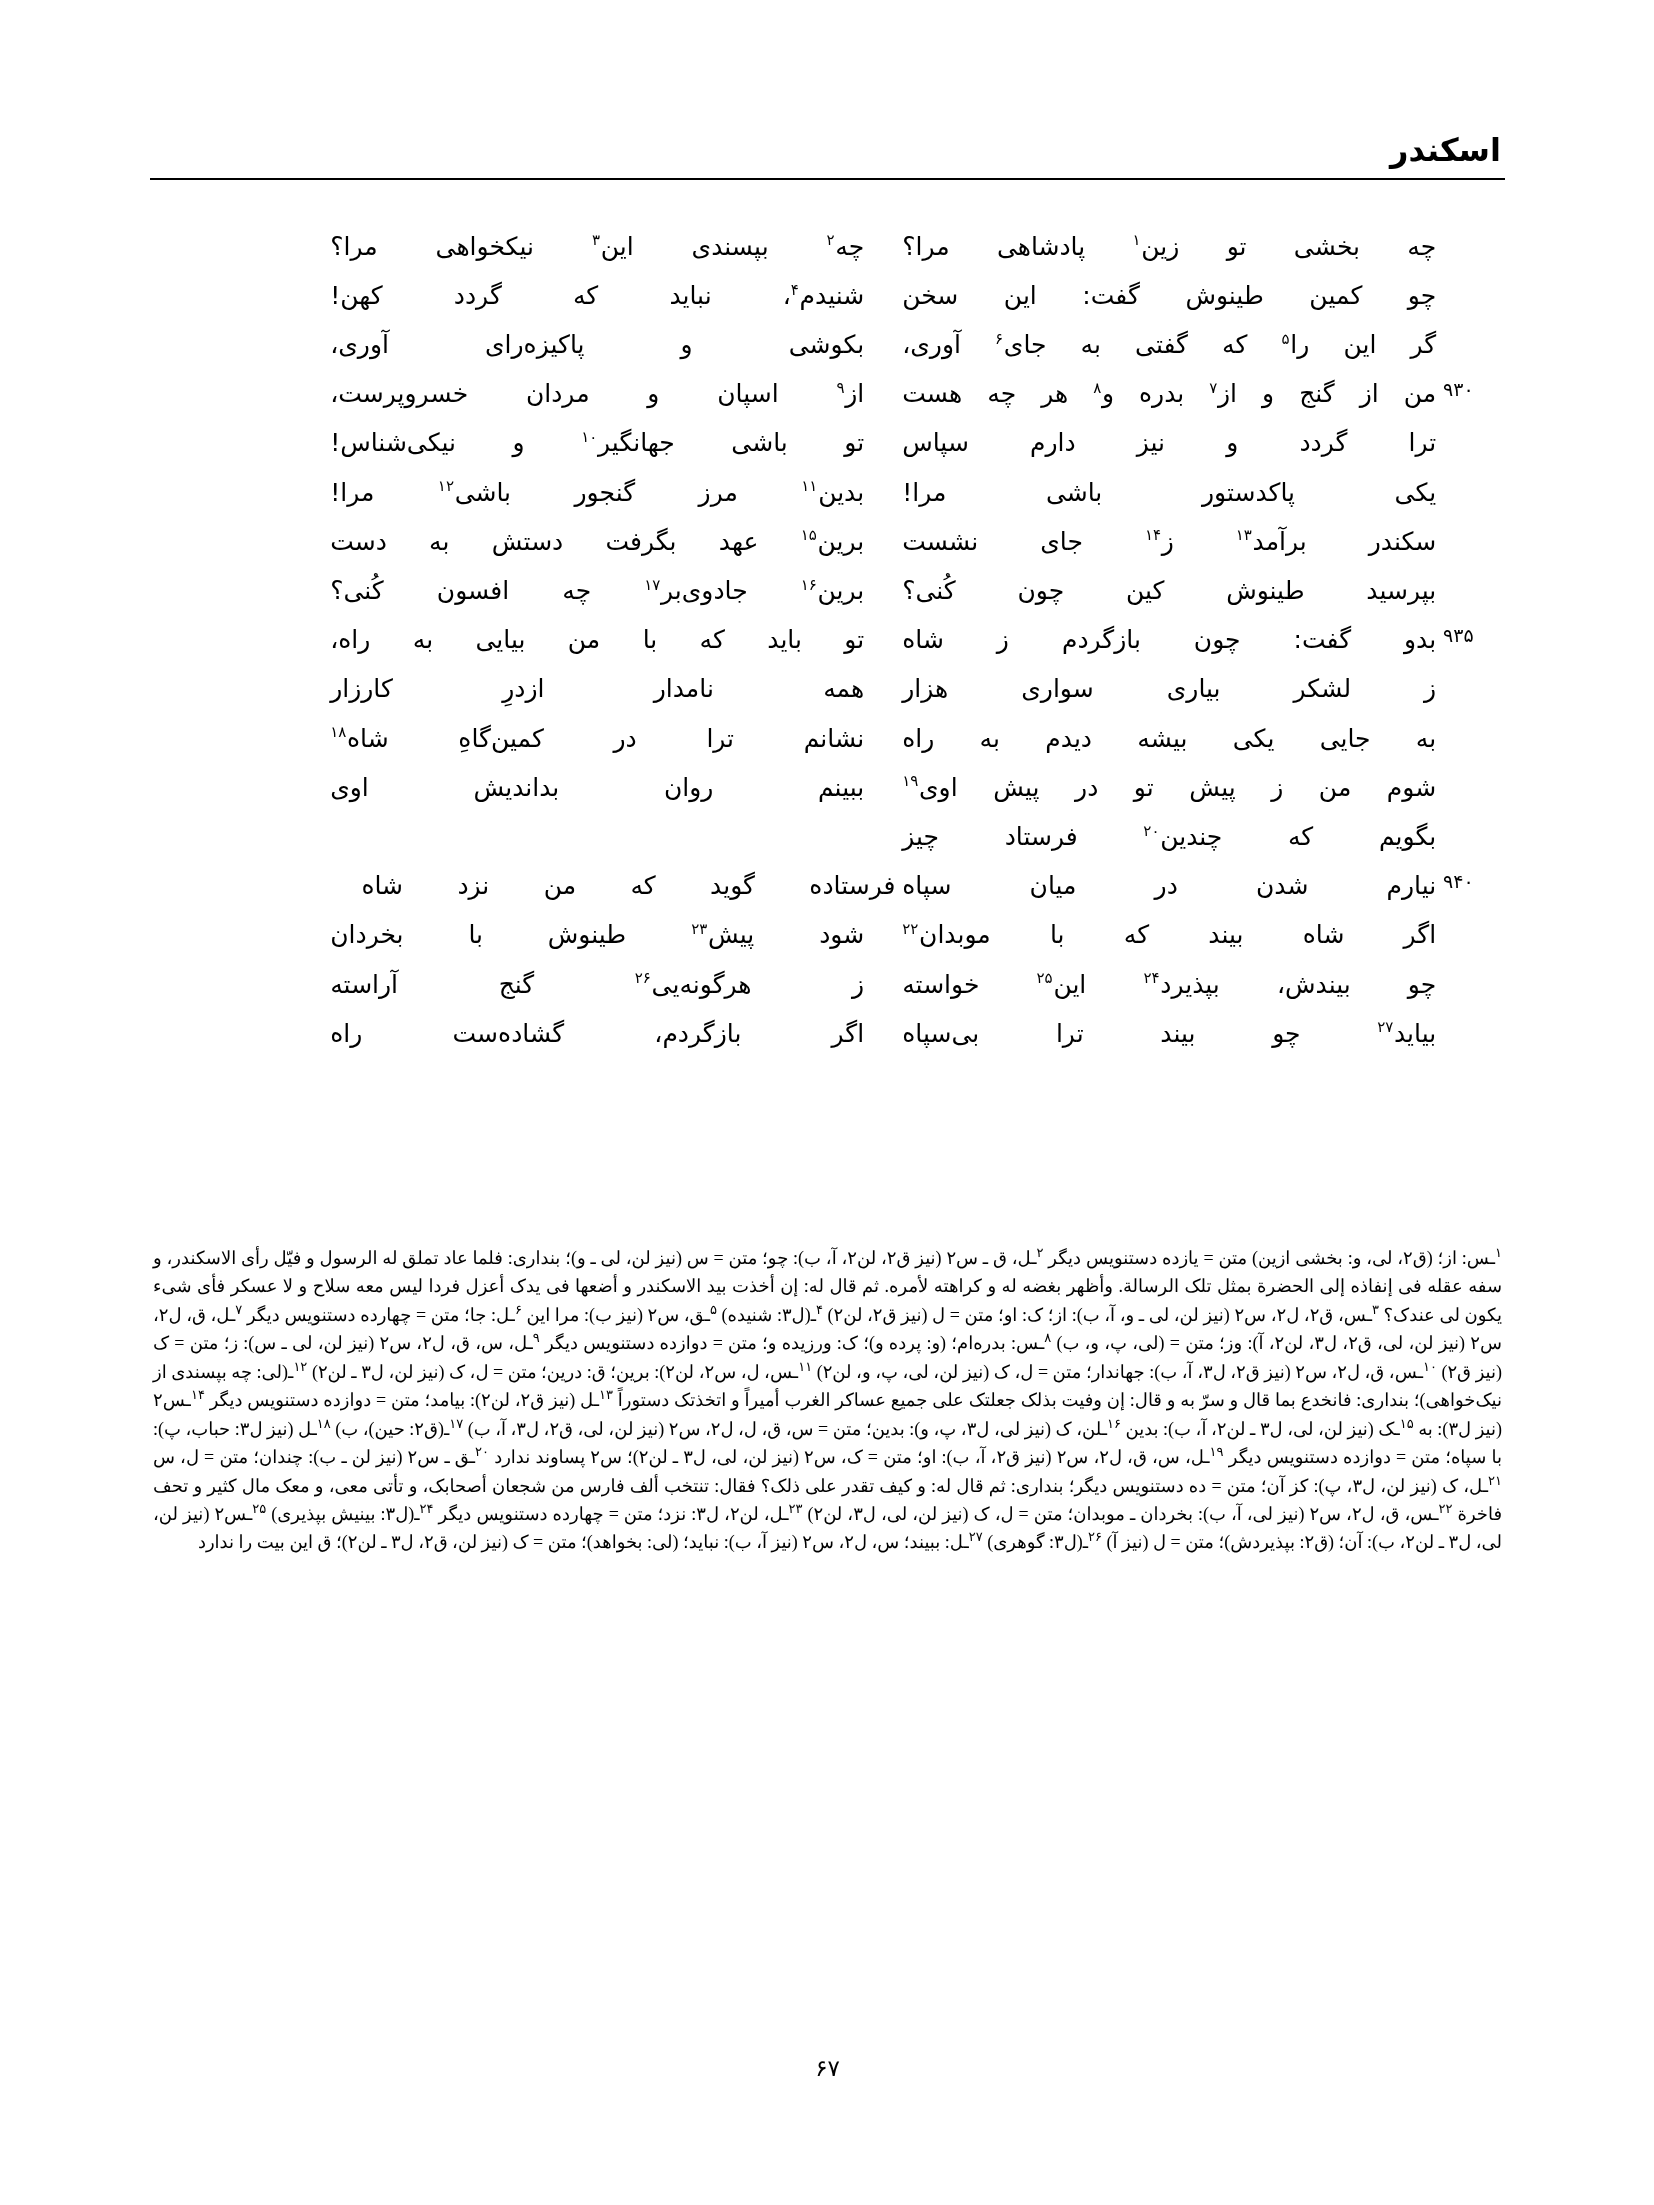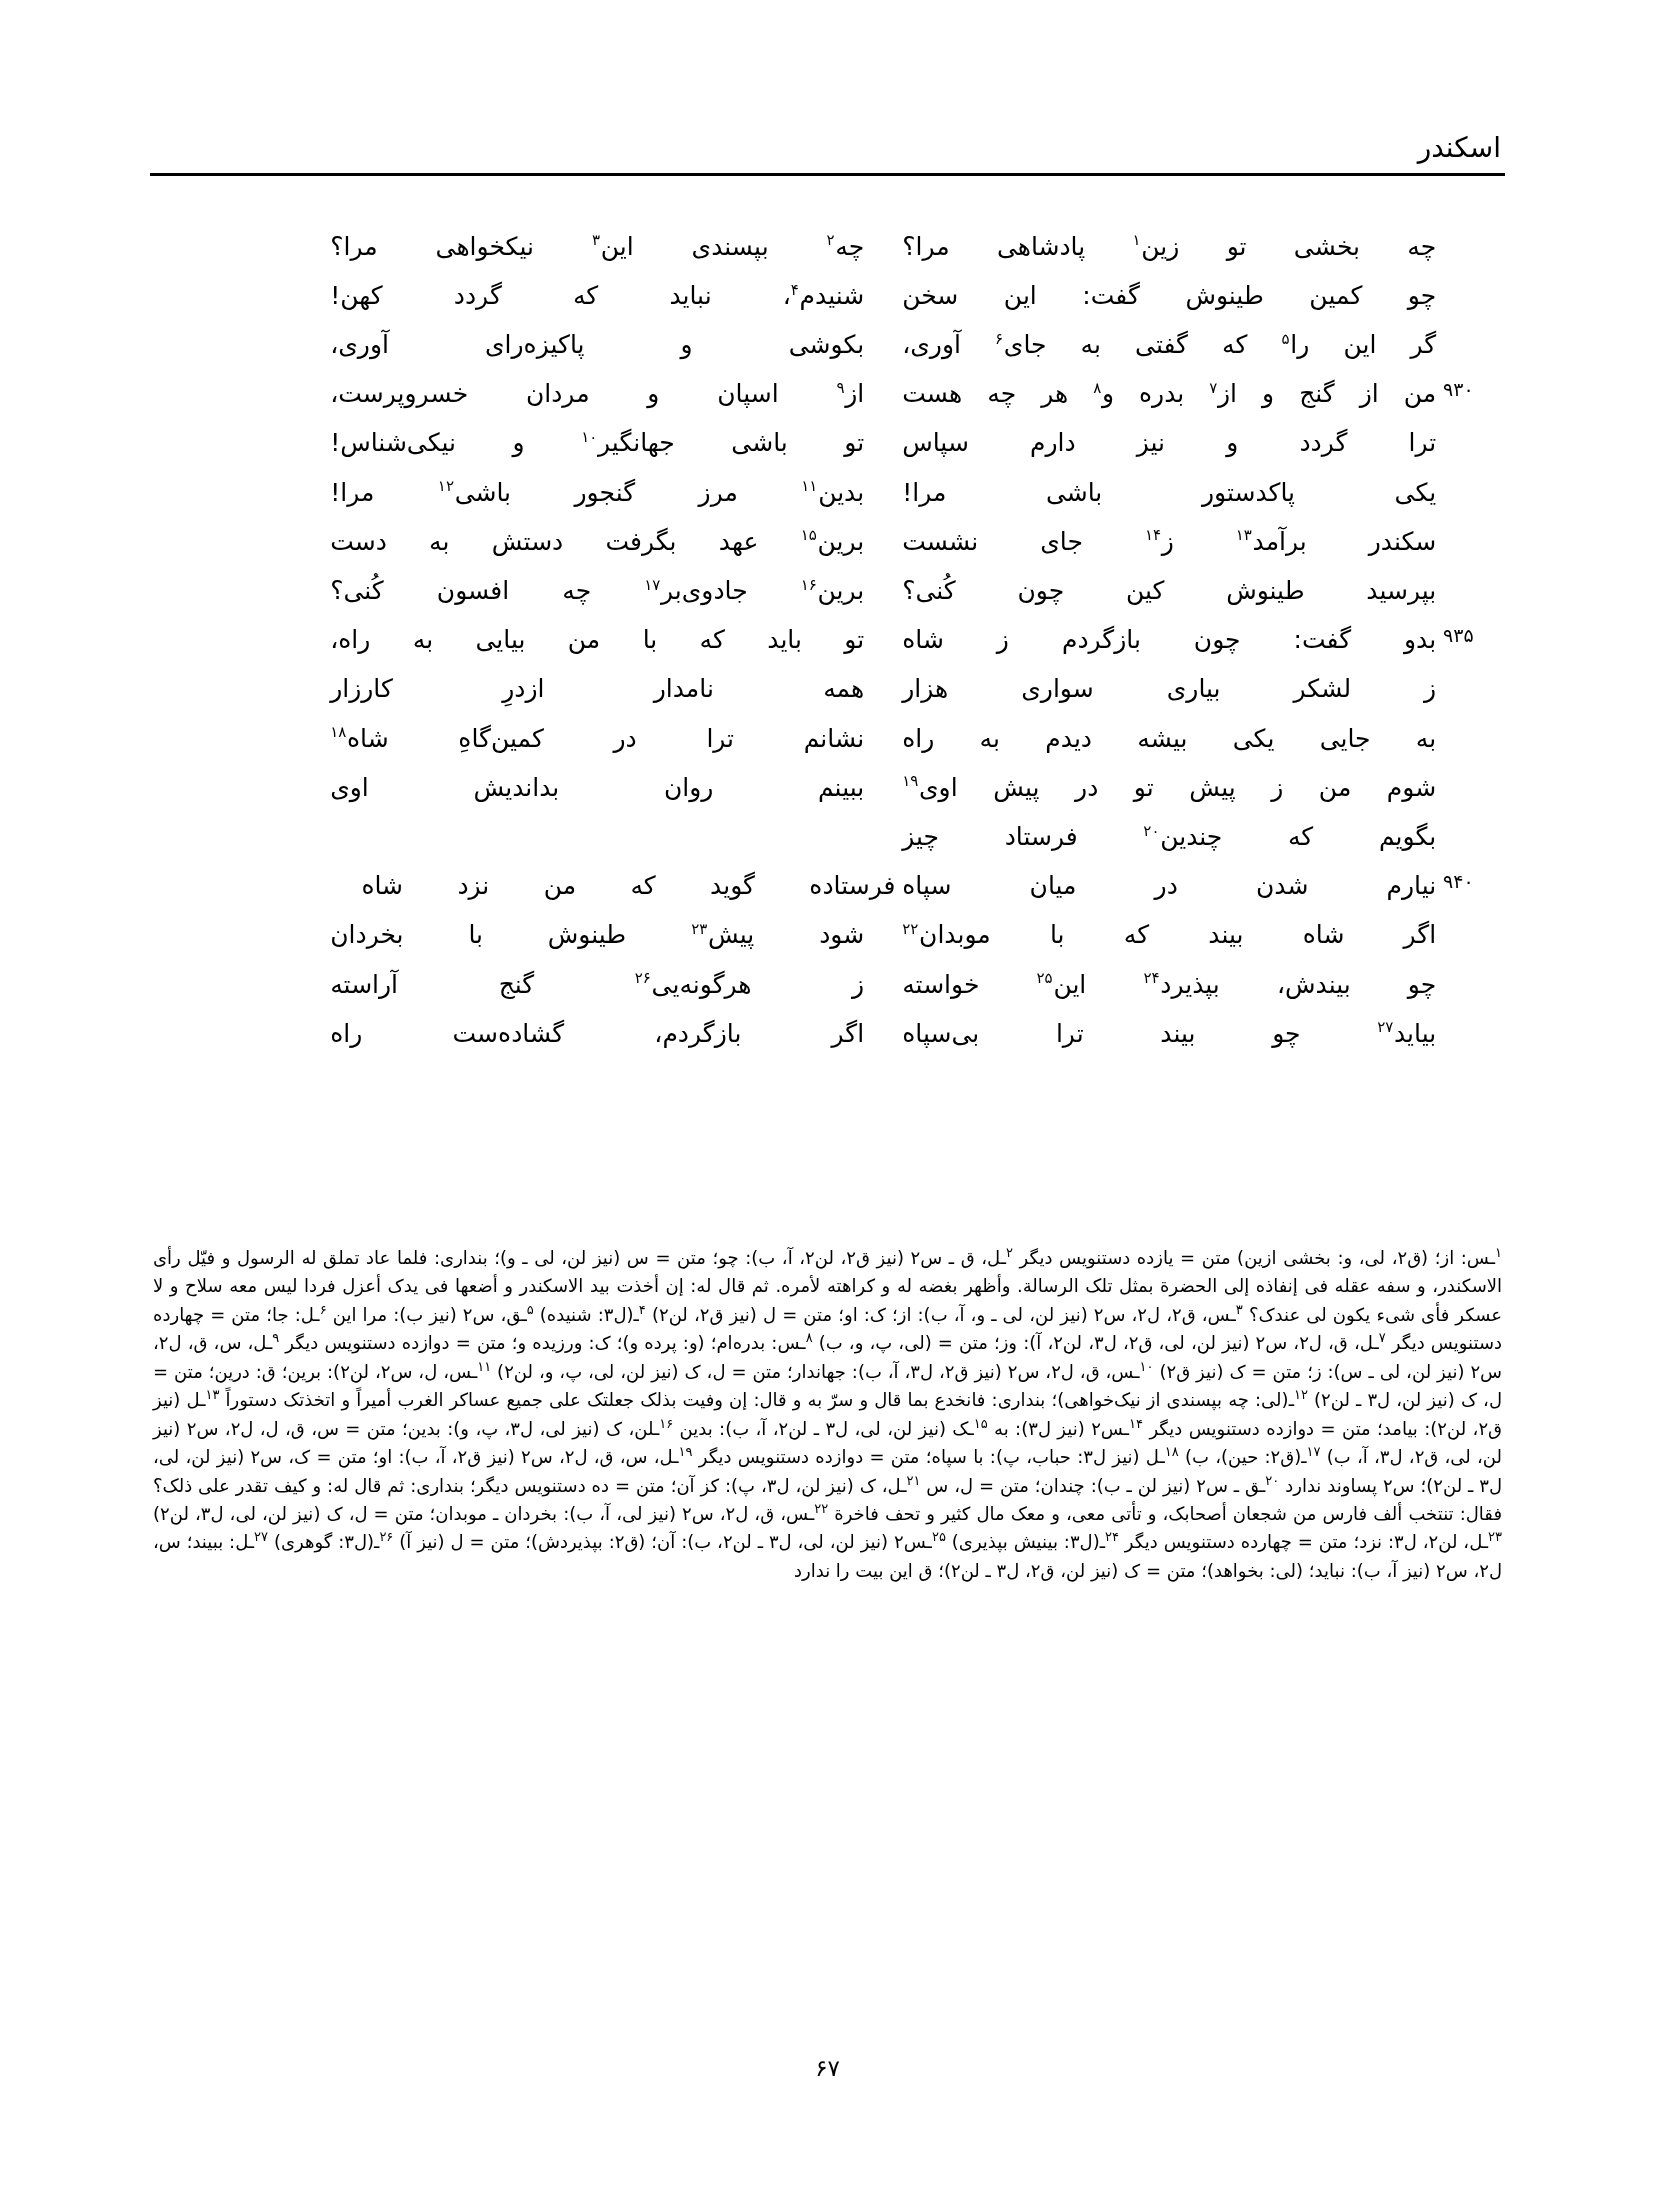--- a/index.html
+++ b/index.html
@@ -22,22 +22,22 @@
   }
 
   
   .header-zone {
     position: absolute;
     top: 133px;
     right: 150px;
     left: 150px;
   }
   .running-head {
-    font-size: 28px;
-    font-weight: normal;
+    font-size: 32px;
+    font-weight: bold;
     text-align: right;
     line-height: 1.1;
     letter-spacing: 0;
     padding-right: 4px;
   }
   .head-rule {
     margin-top: 9.5px;
     height: 2.7px;
     background: #000;
     width: 100%;
@@ -99,20 +99,21 @@
     left: 153px;
     font-size: 18px;
     line-height: 1.58;
     text-align: justify;
     direction: rtl;
   }
   .apparatus p {
     margin: 0 0 0 0;
     text-align: justify;
     text-justify: inter-word;
+    font-family: Liberation Serif, serif;
   }
   .apparatus .sup {
     font-size: 13px;
     vertical-align: super;
     line-height: 0;
   }
 
   
   .folio {
     position: absolute;

